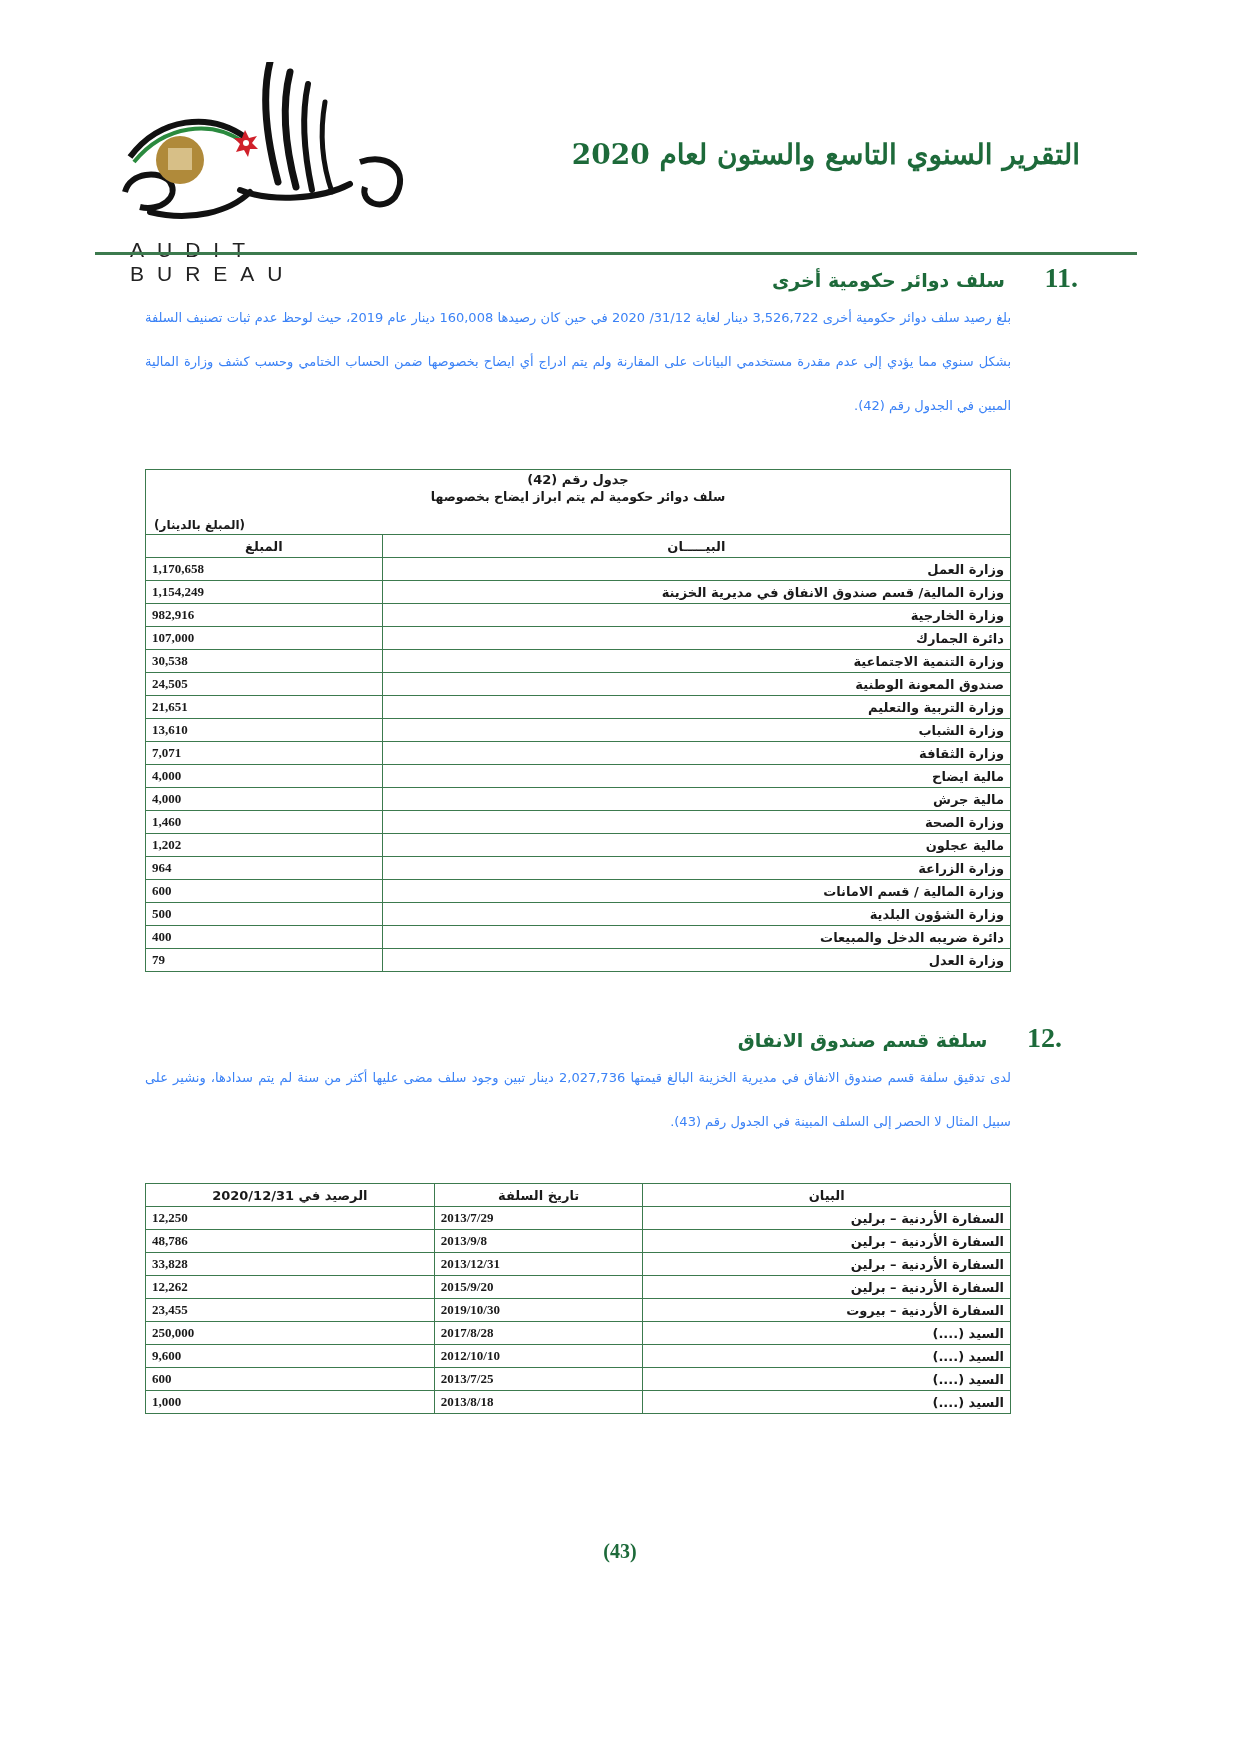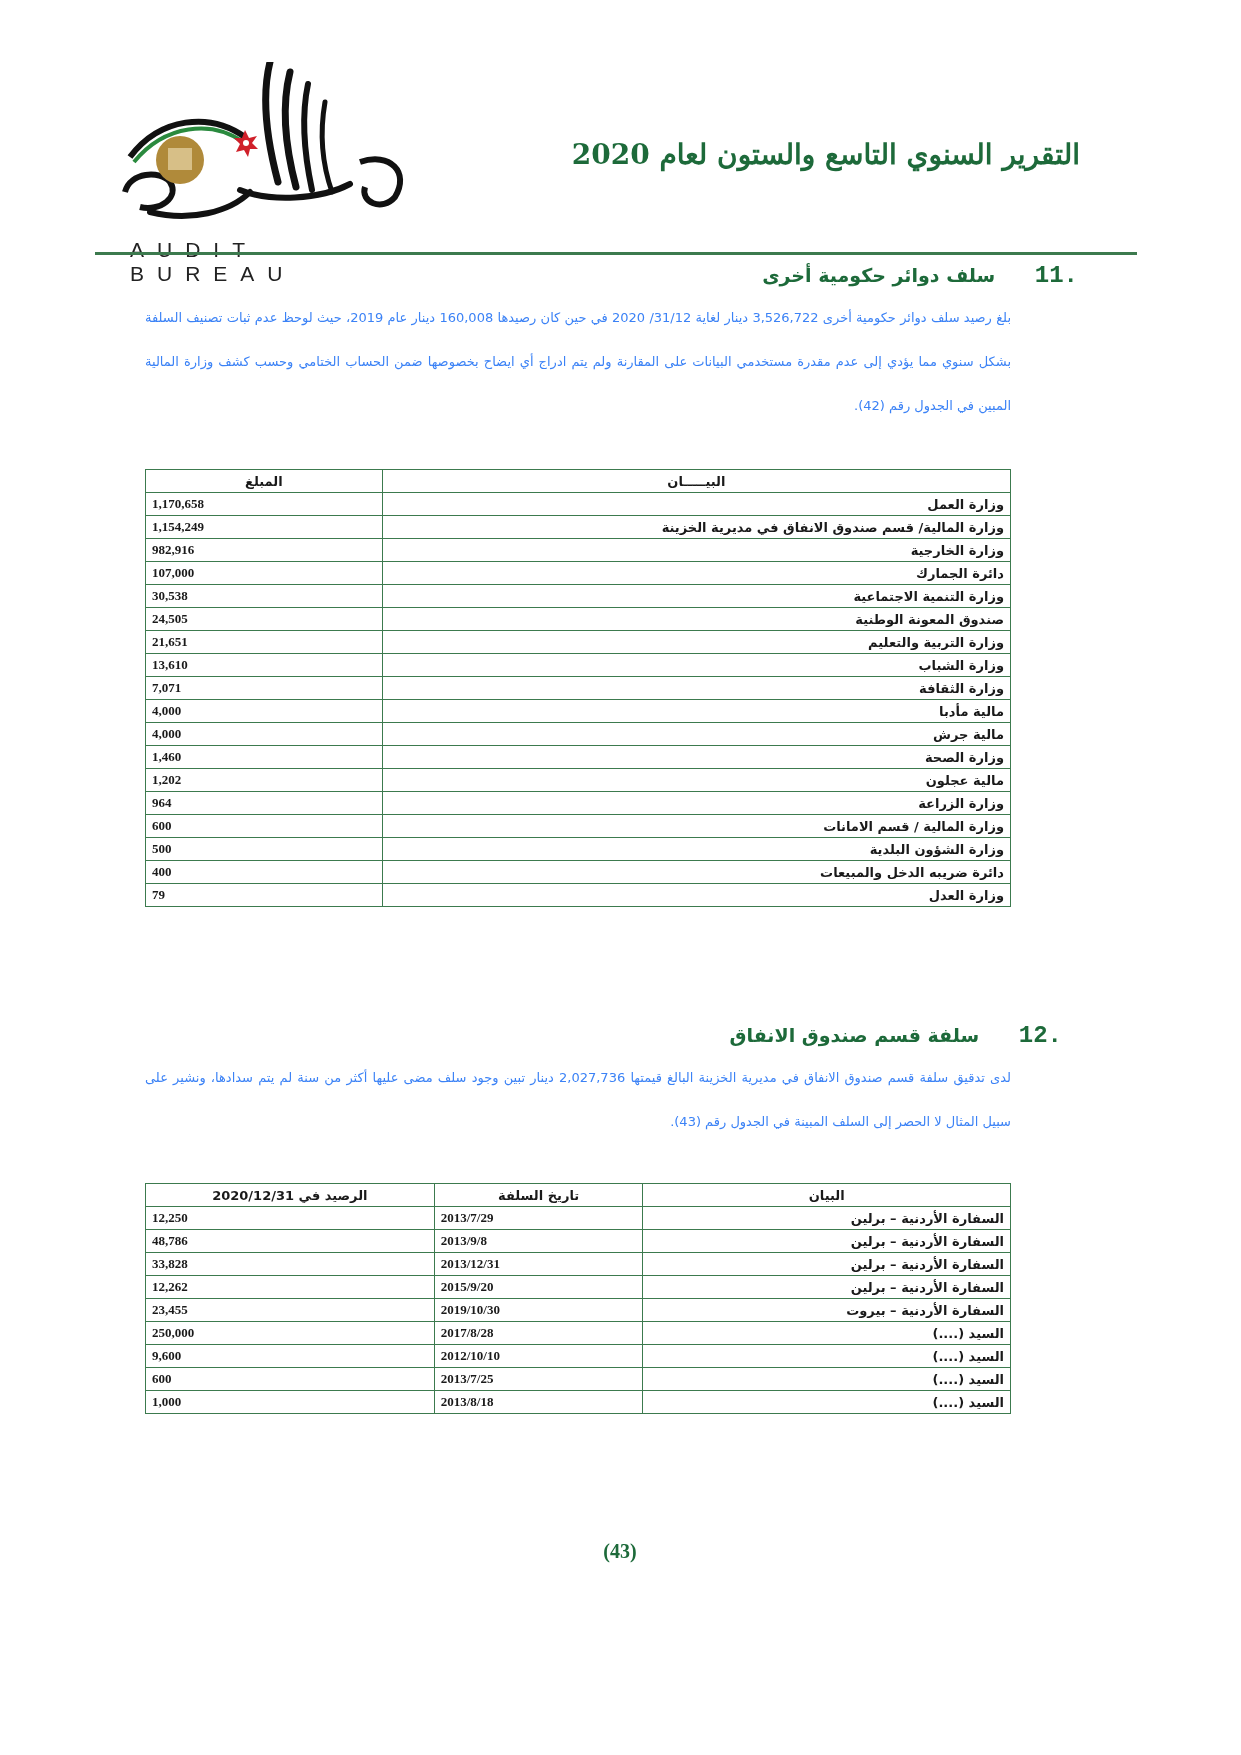--- a/index.html
+++ b/index.html
@@ -10,21 +10,21 @@
   
   .logo { left: 120px; top: 62px; width: 300px; height: 190px; }
   .logo-bureau { position: absolute; left: 10px; top: 164px; font-family: "Liberation Sans", sans-serif;
                  font-size: 21px; letter-spacing: 13px; color: #222; margin-top: 12px; }
   .report-title { left: 560px; top: 138px; width: 520px; text-align: right; direction: rtl;
                   font-family: "DejaVu Serif", serif; font-weight: bold; font-size: 28px; color: #1d6a3a; }
   .header-rule { left: 95px; top: 252px; width: 1042px; height: 3px; background: #3c7a4e; }
 
   
   .section-heading { direction: rtl; text-align: right; font-weight: bold; color: #1d6a3a; }
-  .section-heading .num { font-family: Liberation Mono, monospace; font-size: 24px; color: #1d6a3a;
+  .section-heading .num { font-family: Liberation Serif, serif; font-size: 28px; color: #1d6a3a;
                           margin-left: 34px; }
   .section-heading .txt { font-size: 19px; }
 
   
   .para { direction: rtl; text-align: justify; text-align-last: right; font-size: 13px;
           line-height: 44px; color: #3b82f6; }
 
   
   table.rep { border-collapse: collapse; direction: rtl; width: 100%;
               font-family: "DejaVu Sans", sans-serif; }
@@ -79,20 +79,27 @@
 
 <div class="abs para" style="left:145px; top:296px; width:866px;">بلغ رصيد سلف دوائر حكومية أخرى 3,526,722 دينار لغاية 31/12/ 2020 في حين كان رصيدها 160,008 دينار عام 2019، حيث لوحظ عدم ثبات تصنيف السلفة بشكل سنوي مما يؤدي إلى عدم مقدرة مستخدمي البيانات على المقارنة ولم يتم ادراج أي ايضاح بخصوصها ضمن الحساب الختامي وحسب كشف وزارة المالية المبين في الجدول رقم (42).</div>
 
 <div class="abs" style="left:145px; top:469px; width:866px;">
   <table class="rep">
     <colgroup>
         <col style="width:629px">
         <col style="width:237px">
       </colgroup>
     <tbody>
+        <tr>
+      <td colspan="2" class="cap-cell">
+        <span class="cap-num">جدول رقم (42)</span>
+        <span class="cap-title">سلف دوائر حكومية لم يتم ابراز ايضاح بخصوصها</span>
+        <span class="unit">(المبلغ بالدينار)</span>
+      </td>
+    </tr>
     <tr>
       <th class="colh">البيـــــان</th>
       <th class="colh">المبلغ</th>
     </tr>
     </tbody>
       <tbody id="t42body">
         <tr>
           <td class="lbl">وزارة العمل</td>
           <td class="amt">1,170,658</td>
         </tr>
@@ -122,21 +129,21 @@
         </tr>
         <tr>
           <td class="lbl">وزارة الشباب</td>
           <td class="amt">13,610</td>
         </tr>
         <tr>
           <td class="lbl">وزارة الثقافة</td>
           <td class="amt">7,071</td>
         </tr>
         <tr>
-          <td class="lbl">مالية مأدبا</td>
+          <td class="lbl">مالية ايضاح</td>
           <td class="amt">4,000</td>
         </tr>
         <tr>
           <td class="lbl">مالية جرش</td>
           <td class="amt">4,000</td>
         </tr>
         <tr>
           <td class="lbl">وزارة الصحة</td>
           <td class="amt">1,460</td>
         </tr>

